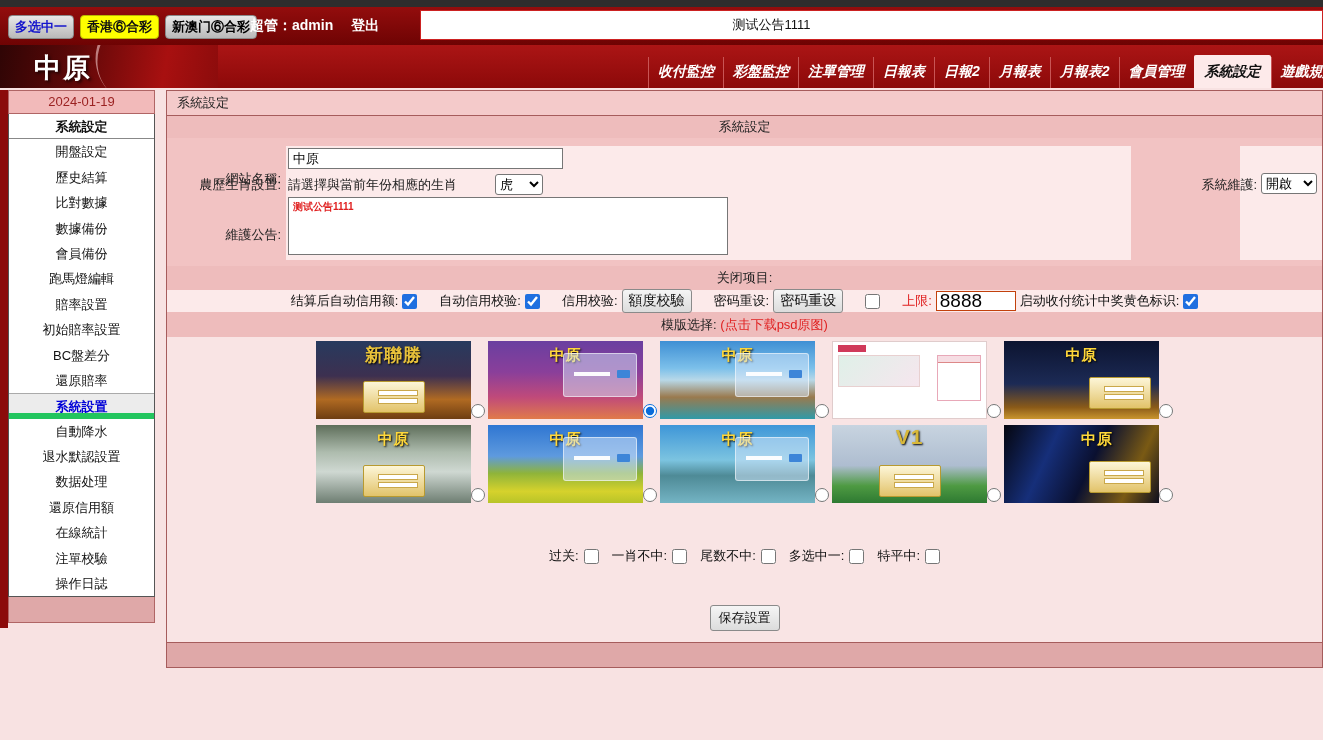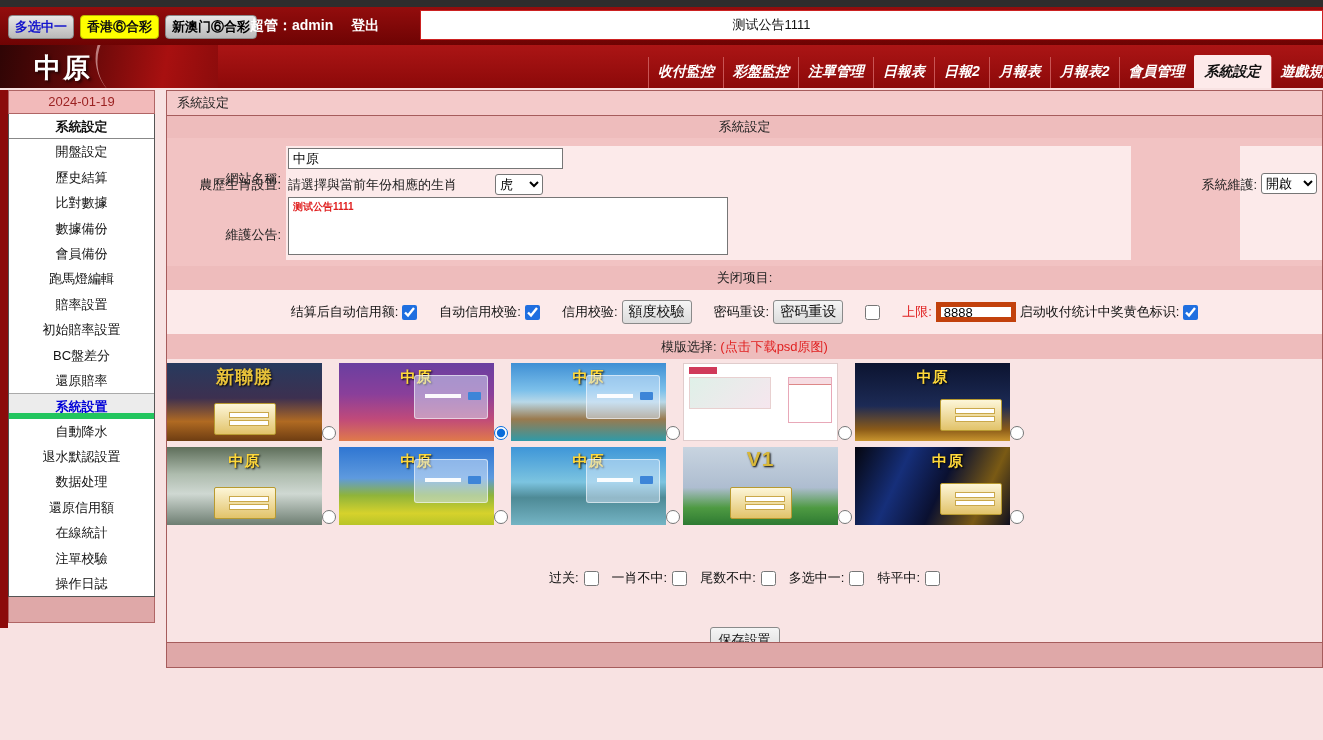--- a/index.html
+++ b/index.html
@@ -62,31 +62,31 @@
   .right-panel { position:absolute; left:1073px; right:0; top:8px; height:114px; background:#fceaea; }
   .f-label { position:absolute; left:0; width:114px; text-align:right; font-size:13px; color:#222; }
   .f-input { position:absolute; height:21px; border:1px solid #767676; background:#fff; font-size:13px; padding:0 4px; }
   .f-select { position:absolute; height:21px; font-size:13px; border:1px solid #767676; background:#fff; border-radius:3px; }
   .f-hint { position:absolute; font-size:13px; color:#222; }
   .notice-area { position:absolute; left:121px; top:59px; width:440px; height:58px; border:1px solid #767676; background:#fff;
                  color:#e02020; font-weight:bold; font-size:10px; padding:2px 4px; resize:none;
                  font-family:"Liberation Sans","DejaVu Sans",sans-serif; }
 
   
-  .options-row { height:44px; background:#fceaea; display:flex; align-items:center; justify-content:center;
+  .options-row { height:22px; background:#fceaea; display:flex; align-items:center; justify-content:center;
                  font-size:13px; color:#111; gap:4px; }
   .options-row .sp { width:14px; }
   .cb { width:15px; height:15px; accent-color:#1f6fe0; cursor:pointer; }
   .mini-btn { font-size:14px; padding:2px 6px; background:linear-gradient(180deg,#f5f5f5,#dcdcdc);
               border:1px solid #8a8a8a; border-radius:3px; cursor:pointer; color:#111; }
-  .limit-input { width:80px; height:20px; border:5px solid #c2410c; font-size:13px; padding:0 3px; }
+  .limit-input { width:80px; height:20px; border:1px solid #c2410c; font-size:19px; padding:0 3px; }
 
   
   .template-area { padding-top:4px; }
-  .t-row { display:flex; justify-content:flex-start; gap:3px; margin-bottom:6px; }
+  .t-row { display:flex; justify-content:center; gap:3px; margin-bottom:6px; }
   .t-cell { display:flex; align-items:flex-end; }
   .thumb { position:relative; width:155px; height:78px; overflow:hidden; }
   .t-radio { width:14px; height:14px; margin:0 0 1px 0; accent-color:#0a6cda; cursor:pointer; }
   .t-title { position:absolute; top:5px; left:0; width:100%; text-align:center; font-weight:bold; font-size:15px;
              color:#ffd83a; text-shadow:1px 1px 2px #000; letter-spacing:1px; }
   .th-night-harbor .t-title { font-size:18px; top:2px; color:#e8c23a; }
   .th-v1-city .t-title { font-size:21px; top:0; color:#d8b83a; }
 
   .th-night-harbor { background:linear-gradient(180deg,#273a5e 0%,#3d3050 45%,#b06a22 75%,#6e3d12 100%); }
   .th-purple-city  { background:linear-gradient(180deg,#6a3fa0 0%,#8a3f9a 40%,#c04a7a 72%,#e07a4a 100%); }

